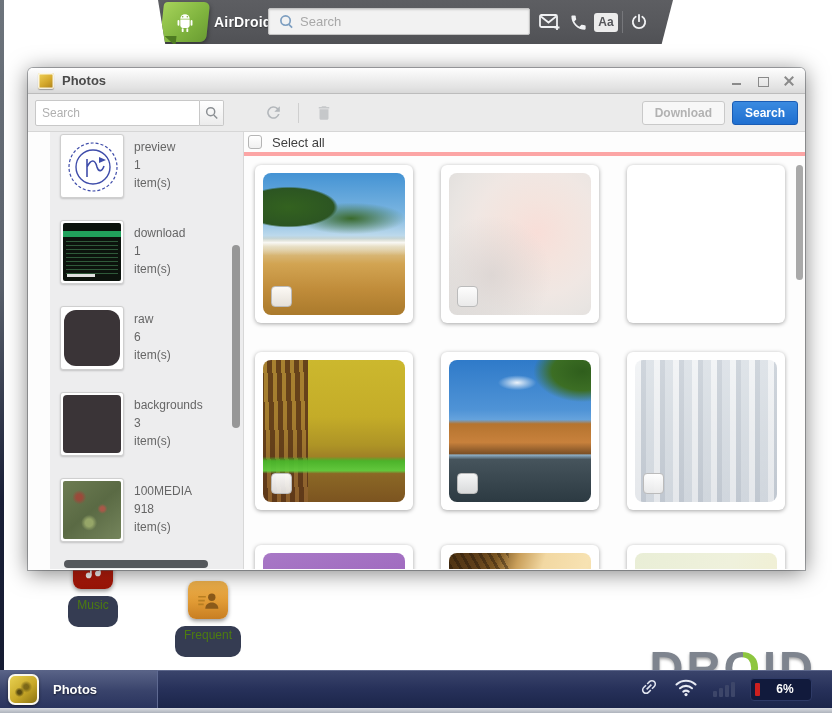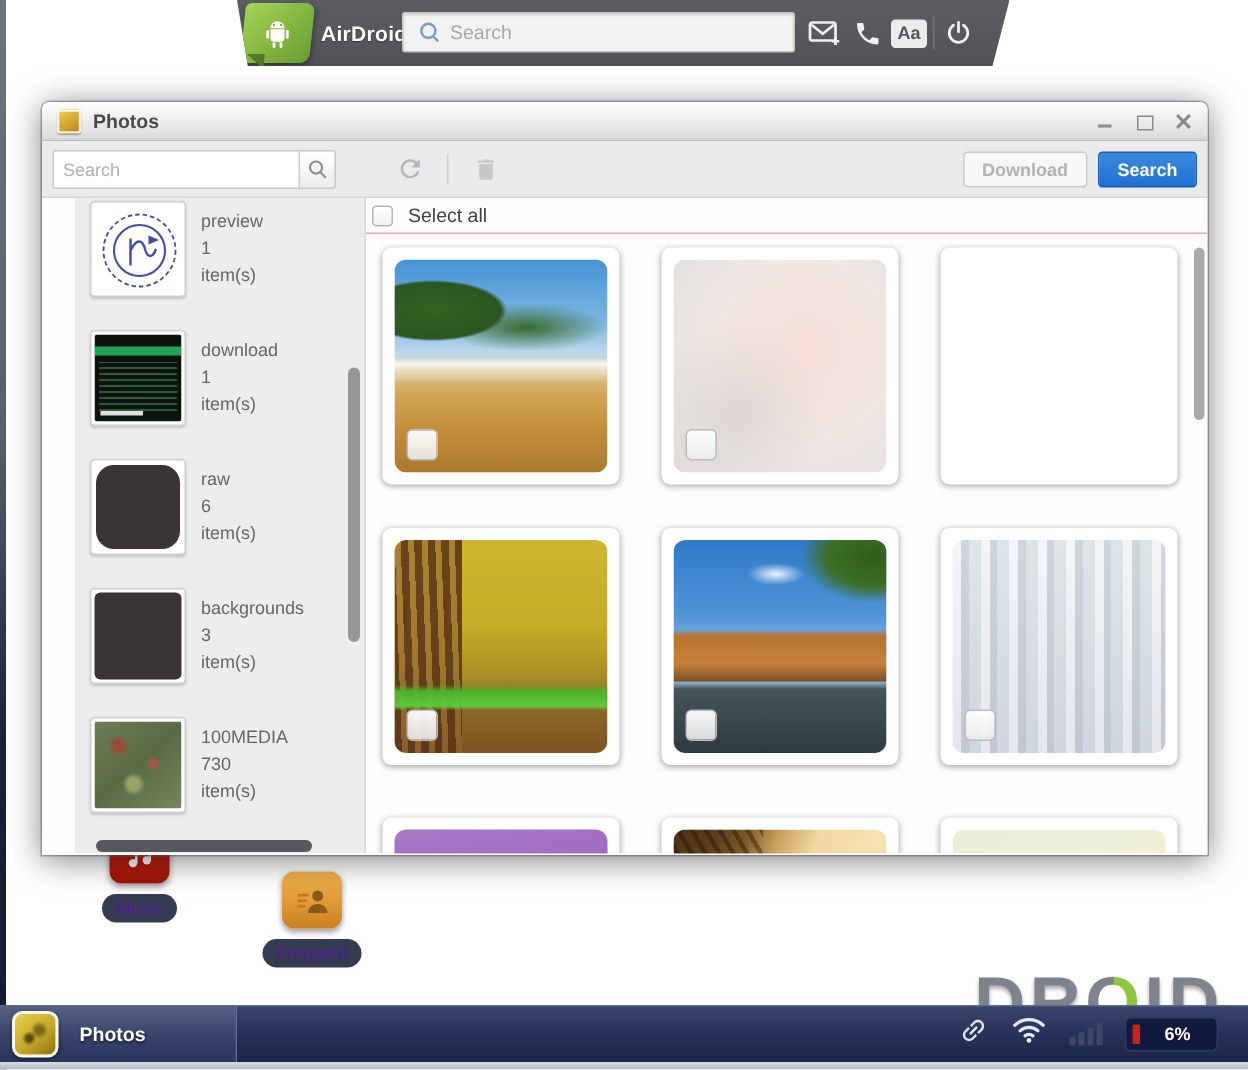--- a/index.html
+++ b/index.html
@@ -92,21 +92,21 @@
   .t-foliage { background:
       radial-gradient(circle at 28% 28%, #9a4a3a 0 5%, rgba(154,74,58,0) 12%),
       radial-gradient(circle at 68% 48%, #a85848 0 4%, rgba(168,88,72,0) 10%),
       radial-gradient(circle at 45% 72%, #96a668 0 7%, rgba(150,166,104,0) 15%),
       linear-gradient(140deg,#6d7c52 0%,#5a6a44 50%,#75855c 100%); }
 
   .v-scroll { position:absolute; right:3px; top:113px; width:8px; height:183px; background:#979797; border-radius:4px; cursor:pointer; }
   .h-scroll { position:absolute; left:14px; top:428px; width:144px; height:8px; background:#55585c; border-radius:4px; cursor:pointer; }
 
   .grid-area { position:relative; flex:1; background:#fdfdfd; overflow:hidden; }
-  .select-row { position:relative; height:24px; border-bottom:1px solid #fca5a5; display:flex; align-items:center; padding-left:4px; }
+  .select-row { position:relative; height:24px; border-bottom:4px solid #fca5a5; display:flex; align-items:center; padding-left:4px; }
   .checkbox { width:14px; height:14px; background:linear-gradient(#fff,#f0f0f0); border:1px solid #b5b5b5; border-radius:3px; cursor:pointer; }
   .select-label { margin-left:10px; font-size:13px; color:#3f3f3f; }
 
   .photo-card { position:absolute; width:158px; height:158px; background:#fff; border-radius:6px;
     box-shadow:0 1px 4px rgba(0,0,0,.35); cursor:pointer; }
   .photo-img { position:absolute; inset:8px; border-radius:8px; overflow:hidden; }
   .photo-cb { position:absolute; left:8px; bottom:8px; width:21px; height:21px; border-radius:4px;
     background:linear-gradient(rgba(255,255,255,.95),rgba(235,235,235,.9)); border:1px solid #bbb; cursor:pointer; }
   .grid-scroll { position:absolute; right:2px; top:33px; width:7px; height:115px; background:#a9a9a9; border-radius:4px; cursor:pointer; }
 
@@ -146,22 +146,22 @@
   .ph-floral { background:
       radial-gradient(circle at 82% 55%, rgba(198,188,136,.55) 0 8%, rgba(198,188,136,0) 28%),
       linear-gradient(120deg,#e9eed6 0%,#eff1dc 45%,#f3eecb 100%); }
 
   
   .desk-icon { position:absolute; z-index:3; text-align:center; cursor:pointer; }
   .di-img { width:40px; height:38px; border-radius:8px; margin:0 auto; box-shadow:0 2px 4px rgba(0,0,0,.4);
     display:flex; align-items:center; justify-content:center; }
   .di-music { background:linear-gradient(180deg,#e03824 0%,#c01e0e 55%,#9a1406 100%); }
   .di-frequent { background:linear-gradient(180deg,#f2b44e 0%,#e09a34 55%,#c87e22 100%); }
-  .di-label { display:inline-block; margin-top:7px; padding:2px 9px 3px; background:rgba(18,26,52,.85);
-    border-radius:10px; color:#4c1d95; font-size:12px;text-align:center; }
+  .di-label { display:inline-block; margin-top:7px; padding:2px 9px 15px; background:rgba(18,26,52,.85);
+    border-radius:10px; color:#4d7c0f; font-size:12px;text-align:center; }
 
   
   .watermark { position:absolute; right:16px; top:640px; z-index:1; font-size:47px; font-weight:bold;
     letter-spacing:3px; color:#7e848e; text-shadow:0 2px 3px rgba(0,0,0,.35); }
   .wm-mid { background:linear-gradient(90deg,#7e848e 50%, #8dc63f 50%); -webkit-background-clip:text;
     background-clip:text; color:transparent; text-shadow:none; }
 
   
   .taskbar { position:absolute; left:0; top:670px; width:832px; height:38px; z-index:9;
     background:linear-gradient(180deg,#3b456c 0%,#27315a 50%,#1b254a 100%);
@@ -349,21 +349,21 @@
             <div>3</div>
             <div>item(s)</div>
           </div>
         </div>
         <div class="folder-item" style="top:346px;">
           <div class="f-thumb">
             <div class="f-thumb-inner t-foliage"></div>
           </div>
           <div class="f-text">
             <div>100MEDIA</div>
-            <div>730</div>
+            <div>918</div>
             <div>item(s)</div>
           </div>
         </div>
         <div class="v-scroll"></div>
         <div class="h-scroll"></div>
       </div>
 
       <div class="grid-area">
         <div class="select-row">
           <span class="checkbox"></span>

